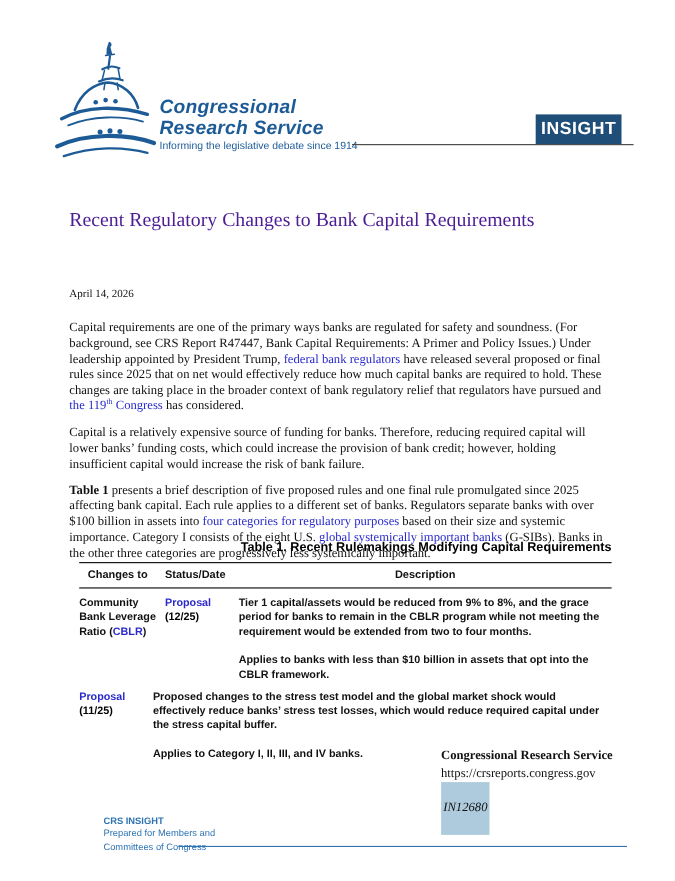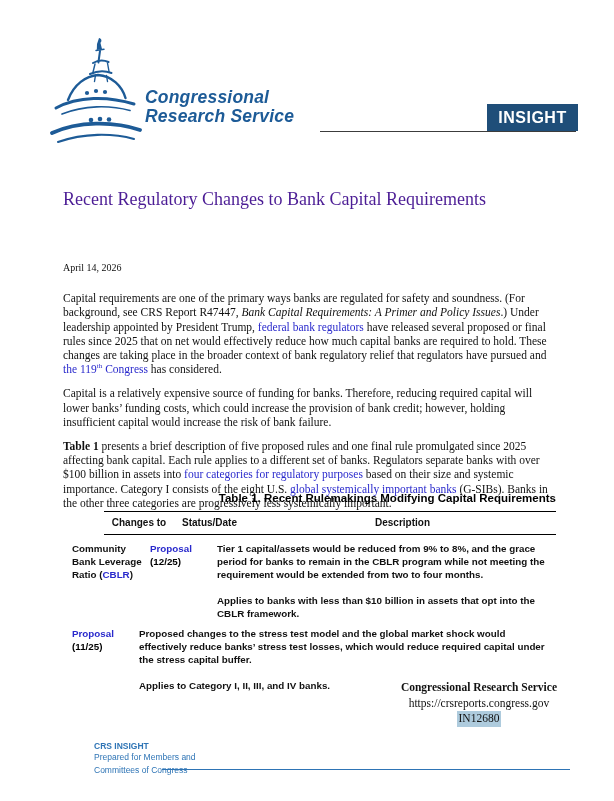--- a/index.html
+++ b/index.html
@@ -22,59 +22,59 @@
   .brand-name{
     font-family:"Liberation Sans",sans-serif;font-weight:bold;font-style:italic;
     font-size:17.5px;line-height:18.5px;color:var(--brand);letter-spacing:.2px;
   }
   .brand-tagline{
     font-family:"Liberation Sans",sans-serif;font-size:9.5px;color:var(--brand);
     margin-top:2px;
   }
   .tagline-rule{position:absolute;left:320px;right:38px;top:131px;border-top:1.5px solid #3c3c3c;}
   .insight-badge{
-    position:absolute;left:487px;top:104px;width:91px;height:27px;
+    position:absolute;left:487px;top:104px;width:78px;height:27px;
     background:var(--badge);color:#fff;font-family:"Liberation Sans",sans-serif;
     font-weight:bold;font-size:16px;line-height:27px;text-align:center;letter-spacing:.5px;
   }
   
   .doc-title{
     position:absolute;left:63px;top:182px;width:505px;
     font-size:18px;font-weight:normal;line-height:34px;color:#4c1d95;
   }
   .doc-date{position:absolute;left:63px;top:262px;font-size:10px;}
   
   .body-flow{position:absolute;left:63px;top:291px;width:494px;font-size:11.5px;line-height:14.3px;}
   .body-flow p{margin:0 0 9.5px 0;}
   .seg-plain{}
-  .seg-italic{font-style:italic;}
+  .seg-italic{}
   .seg-bold{font-weight:bold;}
   .seg-link{color:var(--link);}
   sup.seg-link{color:var(--link);font-size:.62em;line-height:0;}
   
   .table-wrap{position:absolute;left:72px;top:492px;width:484px;font-family:"Liberation Sans",sans-serif;}
   .table-title{text-align:right;font-weight:bold;font-size:11.5px;margin-bottom:7px;color:#000;}
   .thead{
     display:flex;border-top:1.5px solid #000;border-bottom:1px solid #000;
-    padding:5px 0 6px 0;font-weight:bold;font-size:10px;margin-left:32px;
+    padding:5px 0 6px 0;font-weight:bold;font-size:10px;
   }
   .c1{width:78px;padding-right:8px;}
   .c2{width:67px;padding-right:6px;}
   .c3{flex:1;}
   .thead .c1{text-align:center;}
   .thead .c3{text-align:center;}
   .trow{display:flex;padding-top:7px;font-size:9.8px;line-height:13px;font-weight:bold;}
   .trow .desc p{margin:0 0 13px 0;}
   .trow .desc p:last-child{margin-bottom:0;}
   .status-date{color:#000;}
   .cell-link{color:var(--link);}
   
-  .footer-right{position:absolute;right:57px;top:680px;text-align:center;font-size:11.5px;line-height:15.5px;}
+  .footer-right{position:absolute;right:57px;top:680px;text-align:left;font-size:11.5px;line-height:15.5px;}
   .footer-org{font-weight:bold;}
-  .footer-id{display:inline-block;background:var(--hl);padding:0 2px;}
+  .footer-id{display:inline-block;background:var(--hl);padding:16px 2px;font-style:italic;}
   .footer-left{
     position:absolute;left:65px;top:741px;font-family:"Liberation Sans",sans-serif;
     color:var(--footer-blue);font-size:8.5px;line-height:11px;margin-left:29px;
   }
   .footer-left .fl-title{font-weight:bold;}
   .footer-left .fl-line2{margin-top:2px;}
   .footer-rule{position:absolute;left:162px;right:44px;top:769px;border-top:1.5px solid var(--footer-blue);}
 </style>
 </head>
 <body>
@@ -96,20 +96,21 @@
   <circle cx="41" cy="84" r="2.3" fill="#1d5b97" stroke="none"></circle>
   <circle cx="50" cy="83" r="2.3" fill="#1d5b97" stroke="none"></circle>
   <circle cx="59" cy="83.5" r="2.3" fill="#1d5b97" stroke="none"></circle>
   <path d="M2 97 C28 85 64 85 90 94" stroke-width="3.8"></path>
   <path d="M8 106 C34 97 62 97 84 103" stroke-width="2.1"></path>
 </svg>
 
 <div class="brand-text">
   <div class="brand-name">Congressional</div>
   <div class="brand-name">Research Service</div>
+  <div class="brand-tagline">Informing the legislative debate since 1914</div>
 </div>
 <div class="tagline-rule"></div>
 <div class="insight-badge">INSIGHT</div>
 
 <h1 class="doc-title" style="margin:0;">Recent Regulatory Changes to Bank Capital Requirements</h1>
 <div class="doc-date">April 14, 2026</div>
 
 <div class="body-flow">
   <p><span class="seg-plain">Capital requirements are one of the primary ways banks are regulated for safety and soundness. (For background, see CRS Report R47447, </span><span class="seg-italic">Bank Capital Requirements: A Primer and Policy Issues</span><span class="seg-plain">.) Under leadership appointed by President Trump, </span><span class="seg-link">federal bank regulators</span><span class="seg-plain"> have released several proposed or final rules since 2025 that on net would effectively reduce how much capital banks are required to hold. These changes are taking place in the broader context of bank regulatory relief that regulators have pursued and </span><span class="seg-link">the 119</span><sup class="seg-link">th</sup><span class="seg-link"> Congress</span><span class="seg-plain"> has considered.</span></p>
   <p><span class="seg-plain">Capital is a relatively expensive source of funding for banks. Therefore, reducing required capital will lower banks’ funding costs, which could increase the provision of bank credit; however, holding insufficient capital would increase the risk of bank failure.</span></p>

